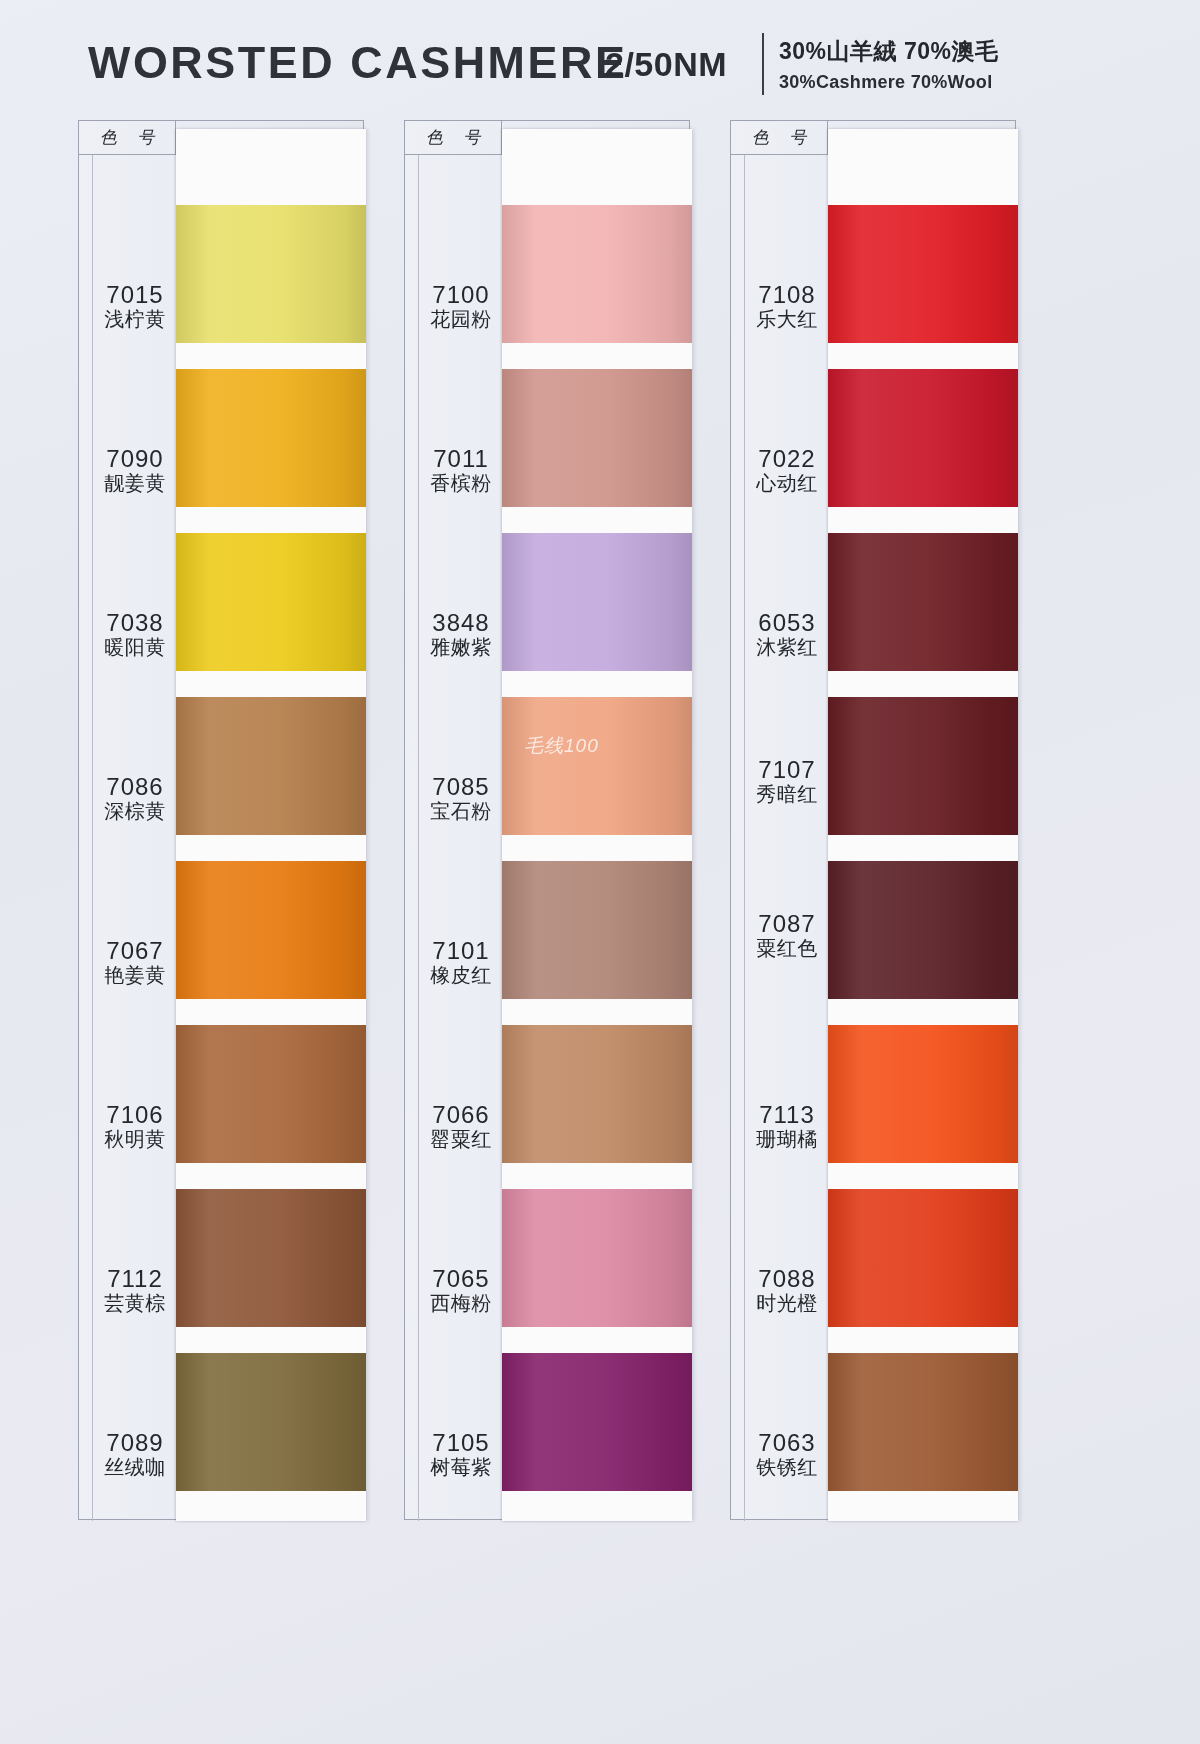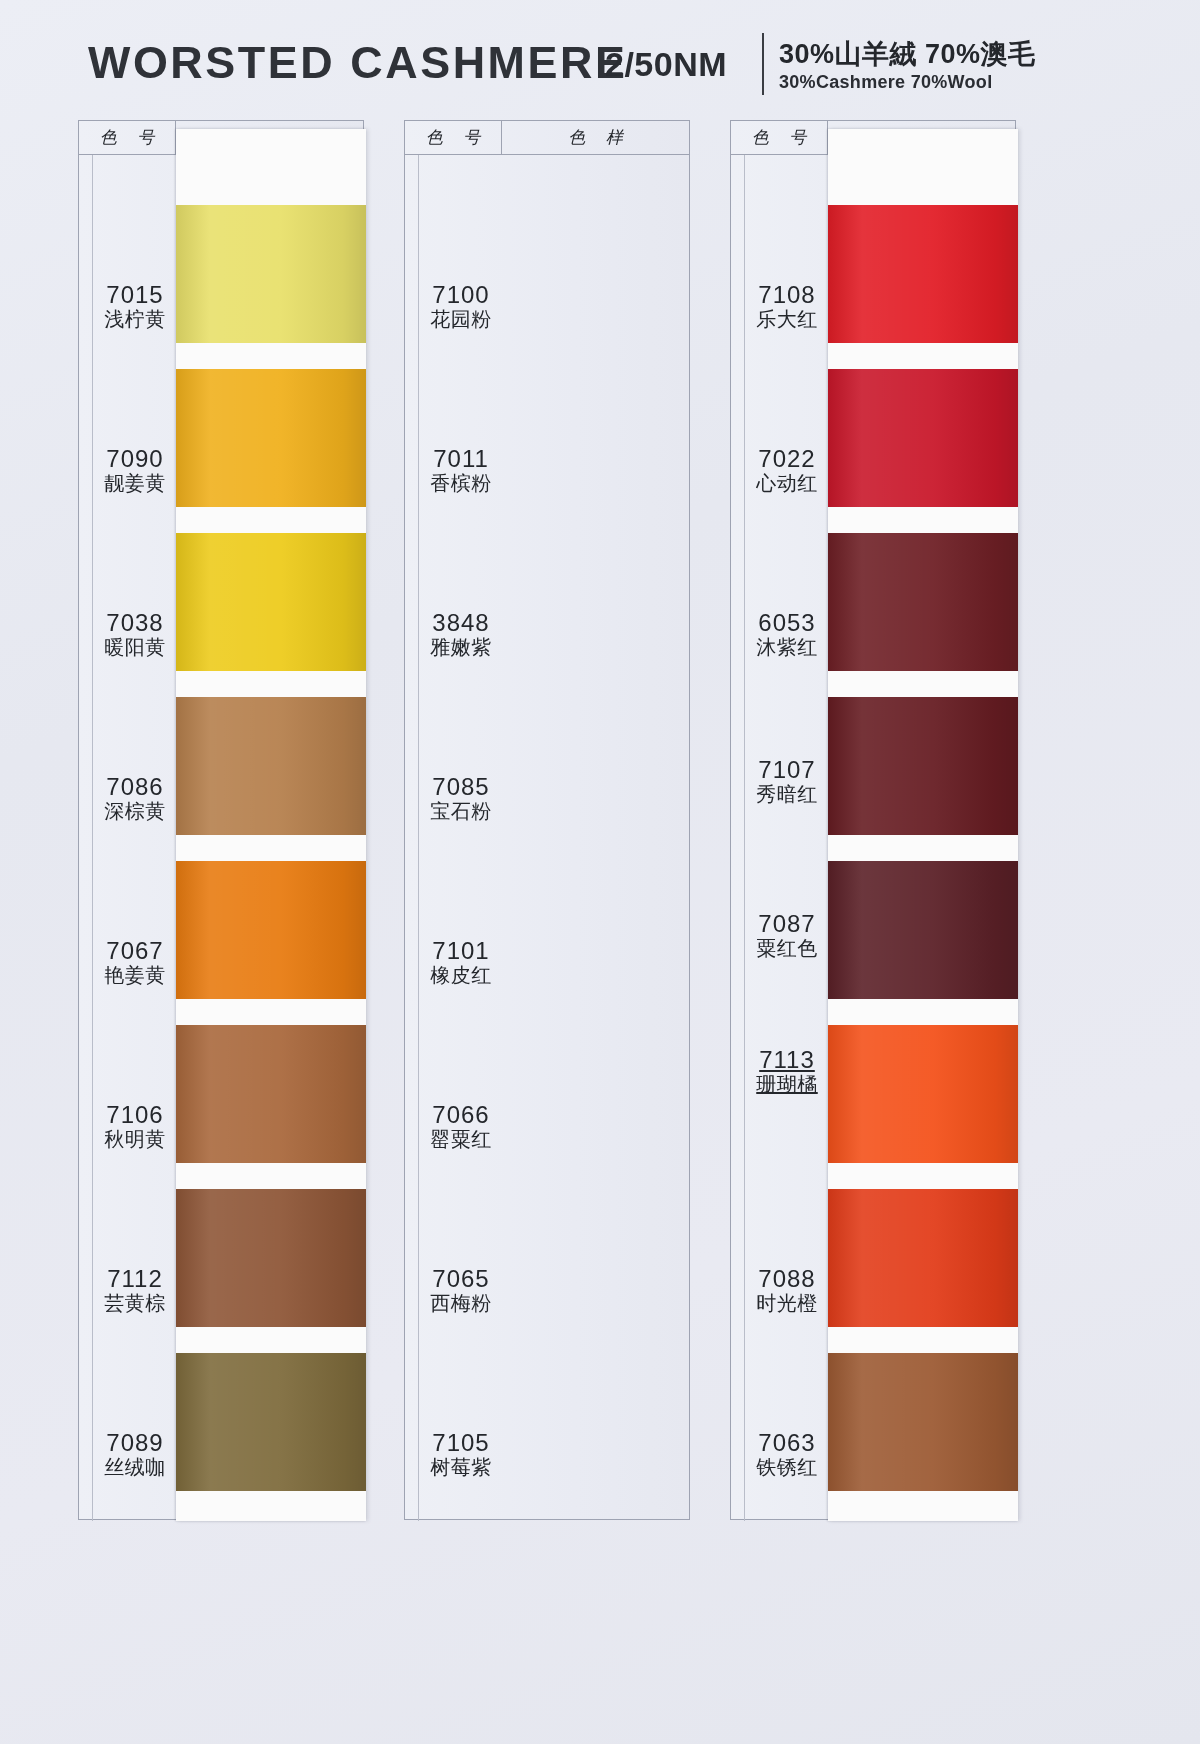--- a/index.html
+++ b/index.html
@@ -32,21 +32,21 @@
     position:absolute;left:605px;top:45px;
     font-size:34px;font-weight:700;color:#2a2d33;letter-spacing:0.5px;
     white-space:nowrap;
   }
   .divider{
     position:absolute;left:762px;top:33px;width:2px;height:62px;
     background:#3a3d43;
   }
   .comp-cn{
     position:absolute;left:779px;top:36px;
-    font-size:27px;font-weight:700;color:#24272c;white-space:nowrap;
+    font-size:23px;font-weight:700;color:#24272c;white-space:nowrap;
     letter-spacing:0.5px;
   }
   .comp-en{
     position:absolute;left:779px;top:72px;
     font-size:18px;font-weight:700;color:#2a2d33;white-space:nowrap;
     letter-spacing:0.3px;
   }
 
   
   .col{
@@ -195,20 +195,31 @@
       <div class="name">丝绒咖</div>
     </div>
   </div>
 
 <div class="col" id="col1">
   <div class="colhead">
     <div class="hcell h1">色 号</div>
     <div class="hcell h2">色 样</div>
   </div>
   <div class="vrule"></div>
+  <div class="strip">
+      <div class="band" style="top: 76px; height: 138px; background: rgb(243, 179, 179);"></div>
+      <div class="band" style="top: 240px; height: 138px; background: rgb(207, 149, 139);"></div>
+      <div class="band" style="top: 404px; height: 138px; background: rgb(195, 170, 222);"></div>
+      <div class="band" style="top: 568px; height: 138px; background: rgb(240, 165, 131);"></div>
+      <div class="band" style="top: 732px; height: 138px; background: rgb(176, 134, 119);"></div>
+      <div class="band" style="top: 896px; height: 138px; background: rgb(192, 138, 101);"></div>
+      <div class="band" style="top: 1060px; height: 138px; background: rgb(221, 138, 164);"></div>
+      <div class="band" style="top: 1224px; height: 138px; background: rgb(133, 33, 106);"></div>
+      <div class="watermark" style="left: 22px; top: 604px;">毛线100</div>
+    </div>
 <div class="label" style="top: 161px;">
       <div class="code">7100</div>
       <div class="name">花园粉</div>
     </div>
     <div class="label" style="top: 325px;">
       <div class="code">7011</div>
       <div class="name">香槟粉</div>
     </div>
     <div class="label" style="top: 489px;">
       <div class="code">3848</div>
@@ -265,21 +276,21 @@
       <div class="name">沐紫红</div>
     </div>
     <div class="label" style="top: 636px;">
       <div class="code">7107</div>
       <div class="name">秀暗红</div>
     </div>
     <div class="label" style="top: 790px;">
       <div class="code">7087</div>
       <div class="name">粟红色</div>
     </div>
-    <div class="label" style="top: 926px; text-decoration: underline;">
+    <div class="label" style="top: 981px;">
       <div class="code">7113</div>
       <div class="name">珊瑚橘</div>
     </div>
     <div class="label" style="top: 1145px;">
       <div class="code">7088</div>
       <div class="name">时光橙</div>
     </div>
     <div class="label" style="top: 1309px;">
       <div class="code">7063</div>
       <div class="name">铁锈红</div>

